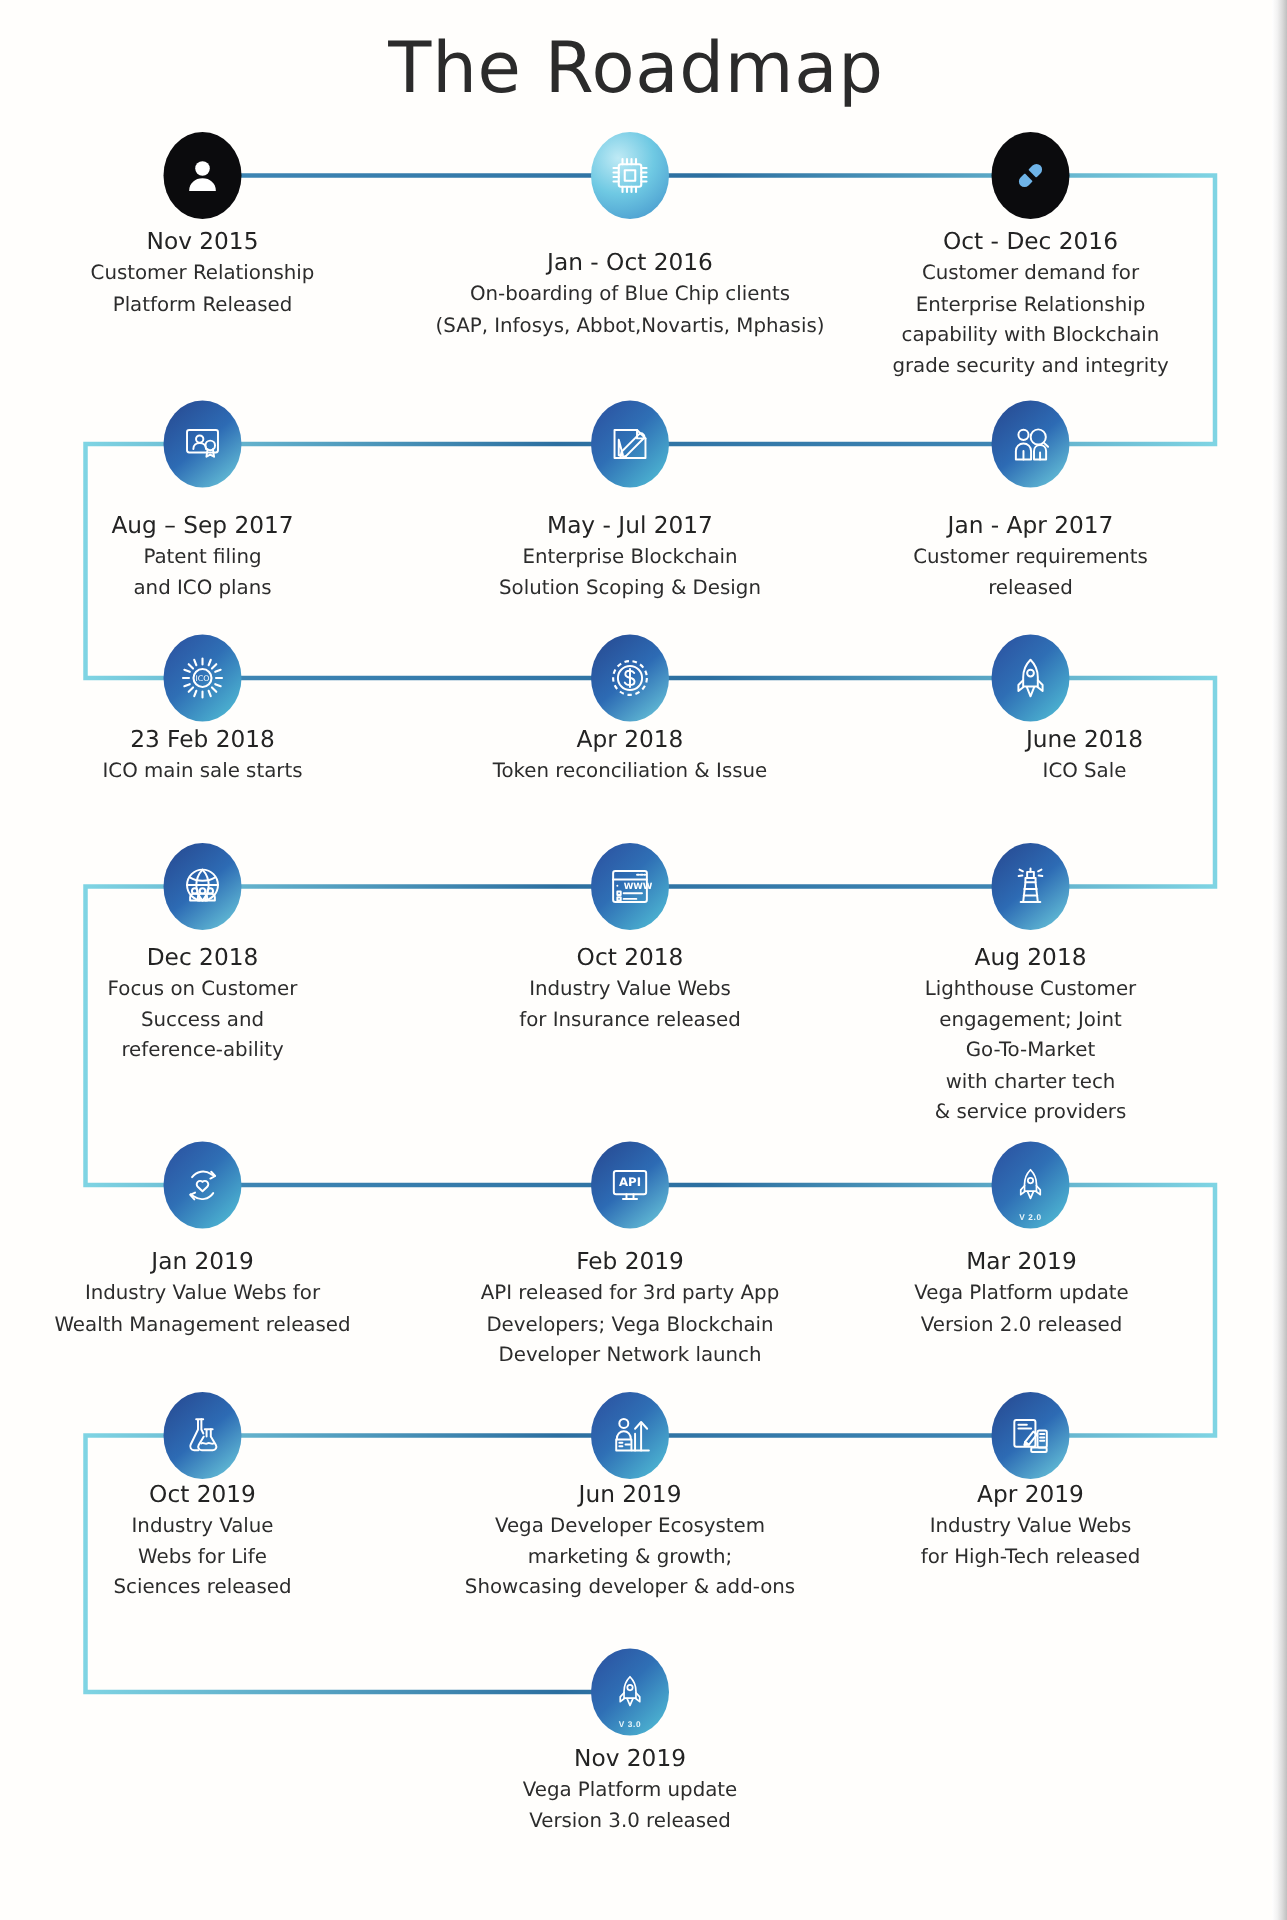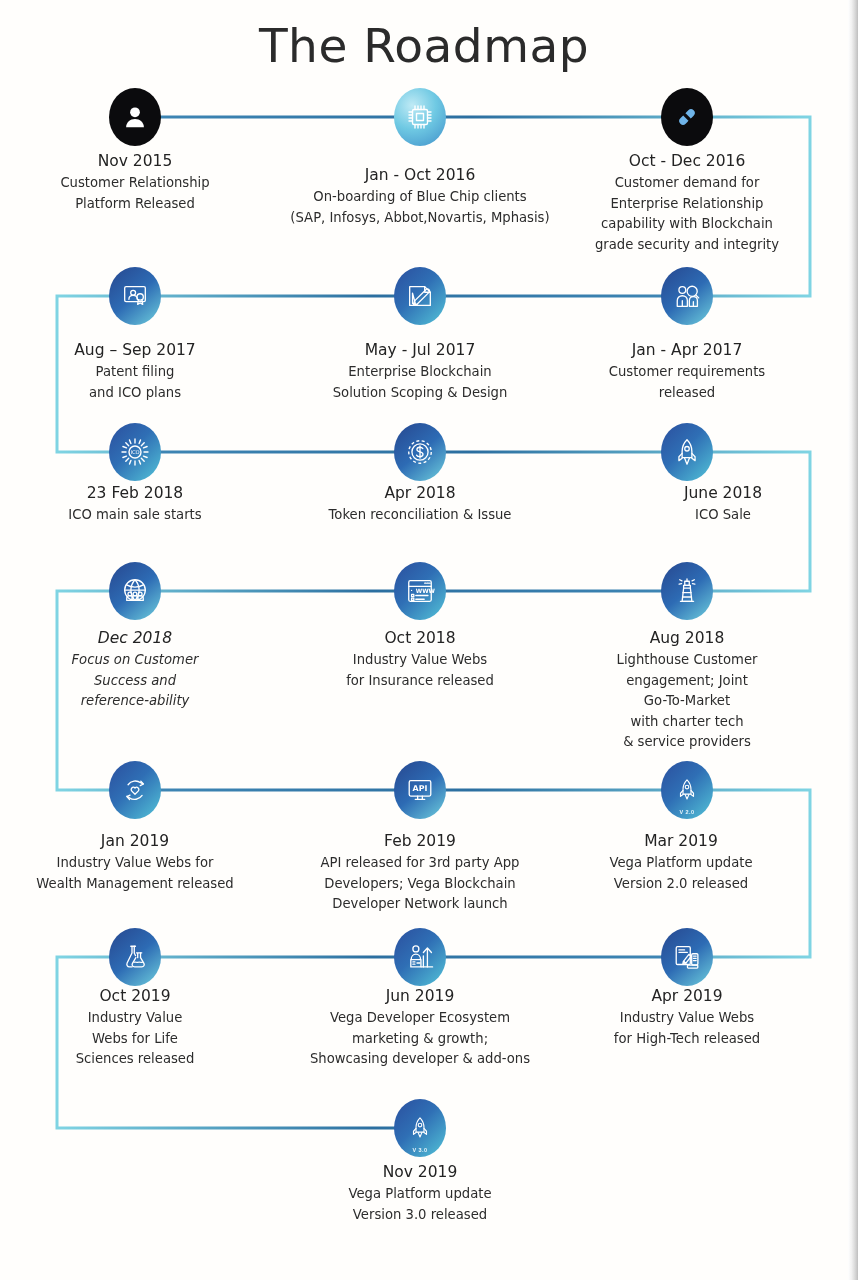--- a/index.html
+++ b/index.html
@@ -258,21 +258,21 @@
               <circle cx="10.5" cy="19.2" r="2"></circle>
               <path d="M7.2 26v-2.4c0-1.6 1.5-2.6 3.3-2.6s3.3 1 3.3 2.6V26z"></path>
               <circle cx="16" cy="19.2" r="2"></circle>
               <path d="M12.7 26v-2.4c0-1.6 1.5-2.6 3.3-2.6s3.3 1 3.3 2.6V26z"></path>
               <circle cx="21.5" cy="19.2" r="2"></circle>
               <path d="M18.2 26v-2.4c0-1.6 1.5-2.6 3.3-2.6s3.3 1 3.3 2.6V26z"></path>
             </g>
           </svg>
         </div>
       </div>
-      <div class="cap" style="left: 135px; top: 629px; font-style: italic;">
+      <div class="cap" style="left: 135px; top: 629px;">
         <div class="date">Dec 2018</div>
         <div class="desc">
           <div>Focus on Customer</div>
           <div>Success and</div>
           <div>reference-ability</div>
         </div>
       </div>
       <div class="node" style="left: 420px; top: 591px;">
         <div class="bubble blue">
           <svg width="30" height="30" viewBox="0 0 32 32">

